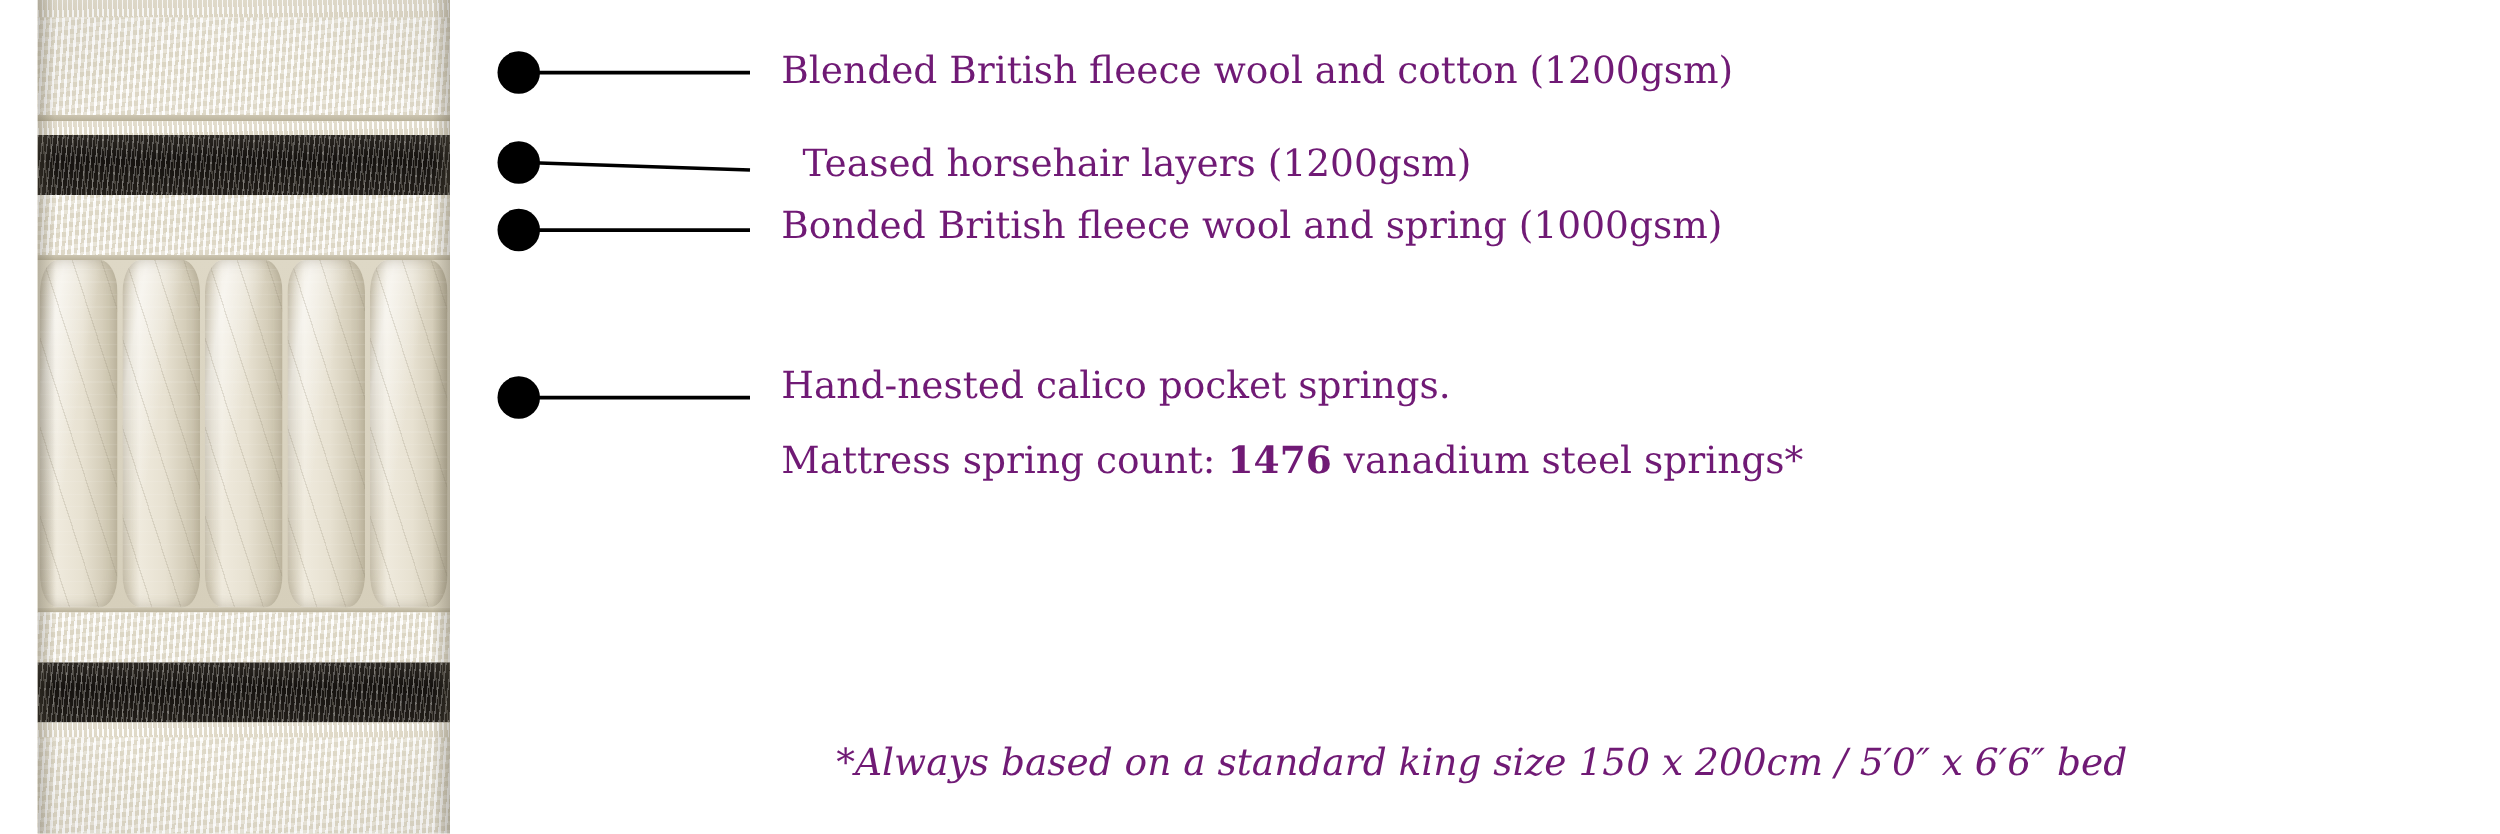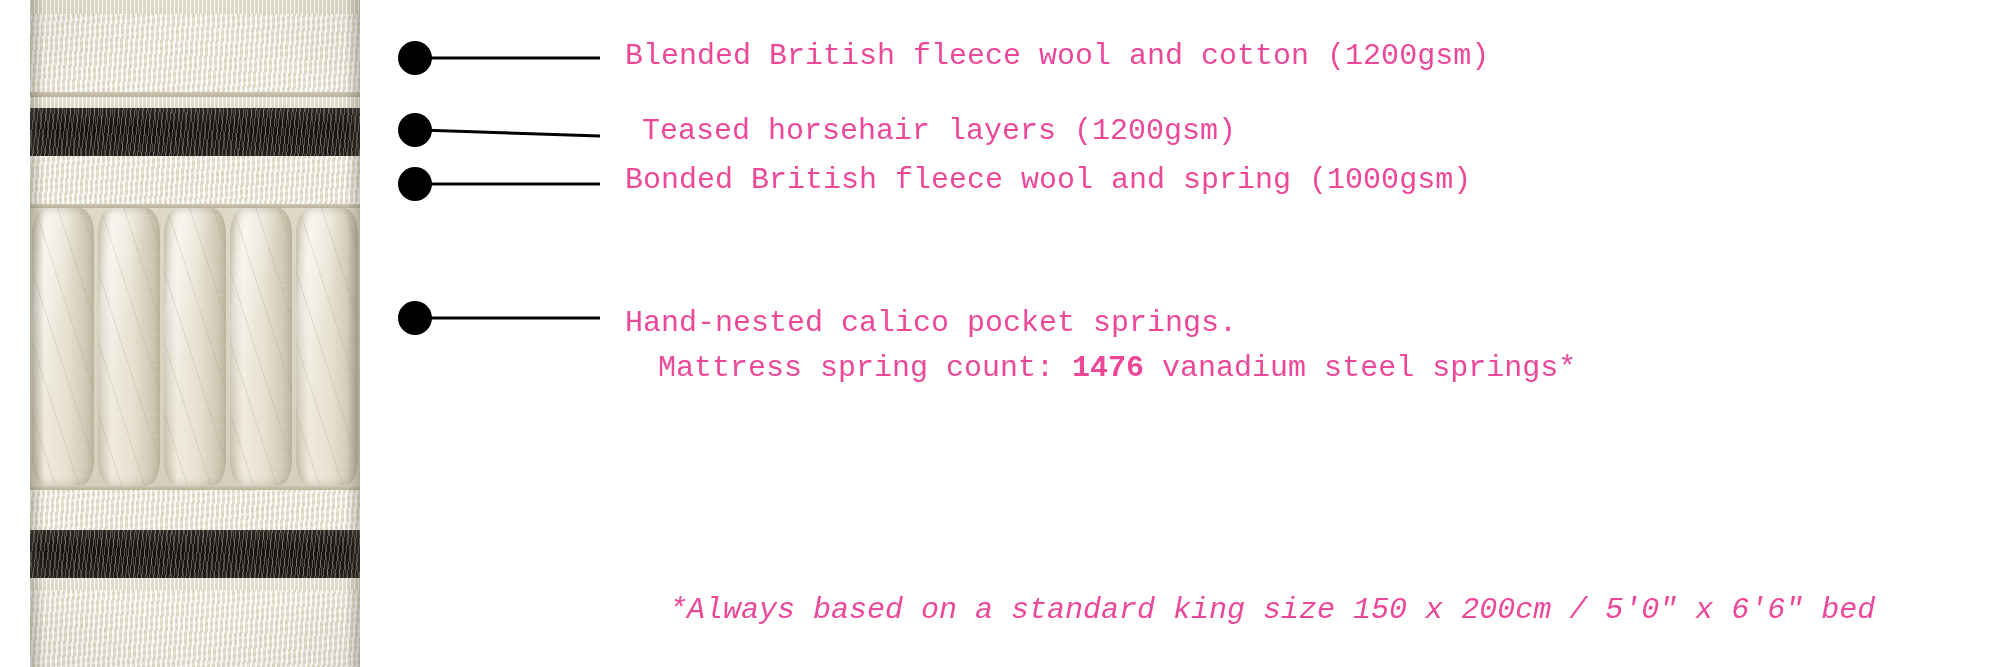--- a/index.html
+++ b/index.html
@@ -122,29 +122,28 @@
     top: 0;
     width: 2000px;
     height: 667px;
     pointer-events: none;
   }
 
   .label {
     position: absolute;
     font-size: 30px;
     line-height: 1.25;
-    color: #ec4899;
+    color: #701a75;
     white-space: nowrap;
-    font-family: Liberation Mono, monospace;
   }
   .label.l1 { left: 625px; top: 38px; }
   .label.l2 { left: 642px; top: 113px; }
   .label.l3 { left: 625px; top: 162px; }
-  .label.l4 { left: 625px; top: 290px; margin-top: 15px; }
-  .label.l5 { left: 625px; top: 350px; margin-left: 33px; }
+  .label.l4 { left: 625px; top: 290px; }
+  .label.l5 { left: 625px; top: 350px; }
   .label.footnote {
     left: 625px;
     top: 592px;
     font-style: italic;
     font-size: 30px;
     margin-left: 44px;
   }
   .label b { font-weight: 700; }
 </style>
 </head>

